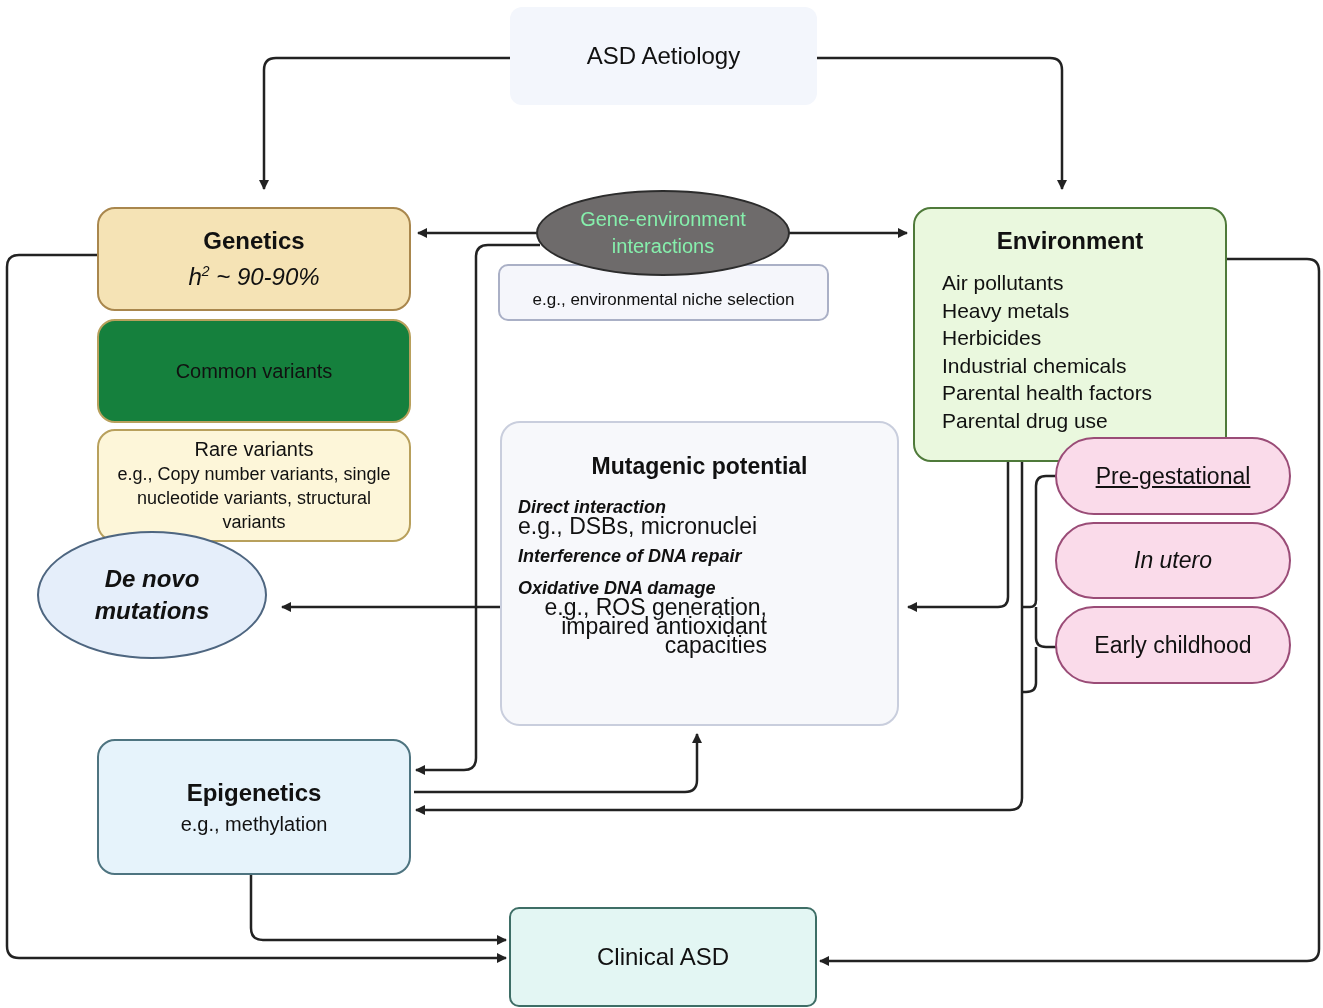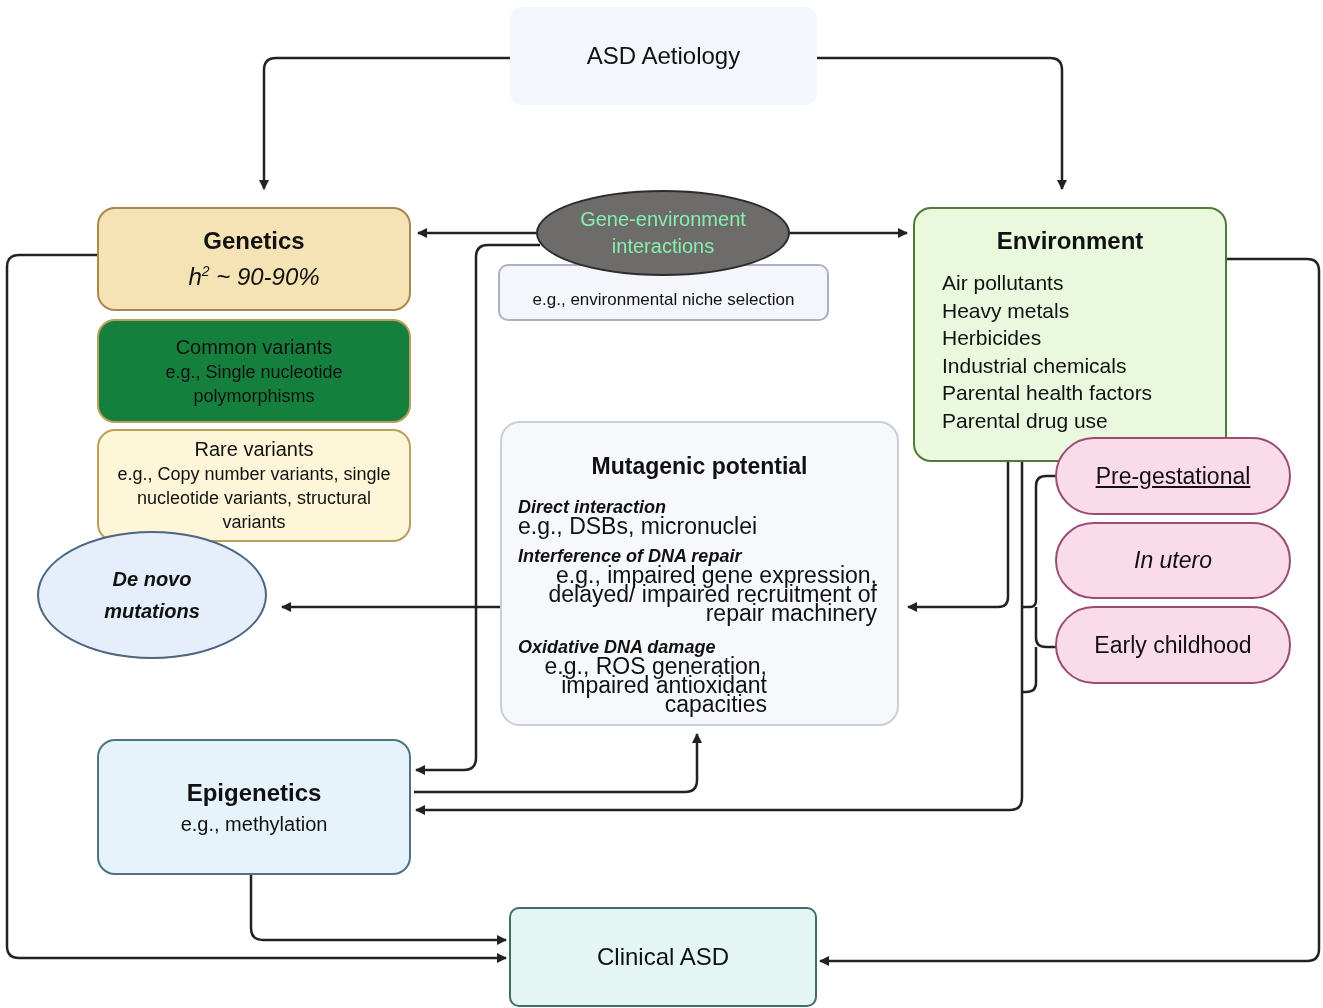--- a/index.html
+++ b/index.html
@@ -13,21 +13,21 @@
     #asd-aetiology .t { font-size: 24px; }
     #genetics { left: 97px; top: 207px; width: 314px; height: 104px; background: #f5e3b5; border-color: #a9874d; }
     #genetics .t { font-size: 24px; font-weight: bold; margin-bottom: 8px; }
     #genetics .h { font-size: 24px; font-style: italic; }
     #genetics sup { font-size: 14px; }
     #common { left: 97px; top: 319px; width: 314px; height: 104px; background: #15803d; border-color: #b8a05c; }
     #rare { left: 97px; top: 429px; width: 314px; height: 113px; background: #fdf6d9; border-color: #b8a05c; }
     .sub-t { font-size: 20px; line-height: 25px; }
     .sub-d { font-size: 18px; line-height: 24px; padding: 0 12px; }
     #denovo { left: 37px; top: 531px; width: 230px; height: 128px; border-radius: 50%; background: #e5eefa; border: 2.5px solid #4e6680; }
-    #denovo .t { font-size: 20px; font-weight: bold; font-style: italic; line-height: 32px; }
+    #denovo .t { font-size: 24px; font-weight: bold; font-style: italic; line-height: 32px; }
     #gxe { left: 536px; top: 190px; width: 254px; height: 86px; border-radius: 50%; background: #6e6b6b; border: 2.5px solid #2c2c2c; color: #86efac; }
     #gxe .t { font-size: 20px; line-height: 27px; }
     #gxe-example { left: 498px; top: 264px; width: 331px; height: 57px; background: #f5f6fb; border: 2.5px solid #aab0c6; border-radius: 10px; }
     #gxe-example .t { font-size: 17px; }
     #environment { left: 913px; top: 207px; width: 314px; height: 255px; background: #eaf8de; border-color: #4f7a3a; justify-content: flex-start; align-items: flex-start; padding: 18px 0 0 27px; }
     #environment .t { font-size: 24px; font-weight: bold; align-self: center; margin-left: -27px; margin-bottom: 14px; }
     #environment .li { font-size: 21px; line-height: 27.6px; text-align: left; }
     .pill { border-radius: 40px; background: #fadbea; border: 2.5px solid #9a4c77; }
     .pill .t { font-size: 23px; }
     #pre { left: 1055px; top: 437px; width: 236px; height: 78px; text-decoration: underline; }
@@ -87,21 +87,20 @@
   <span class="t">ASD Aetiology</span>
 </div>
 
 <div id="genetics" class="node rounded">
   <span class="t">Genetics</span>
   <span class="h"><span>h</span><sup>2</sup><span> ~ 90-90%</span></span>
 </div>
 
 <div id="common" class="node rounded">
   <span class="sub-t">Common variants</span>
-  <span class="sub-d" style="padding:0 55px">e.g., Single nucleotide polymorphisms</span>
 </div>
 
 <div id="rare" class="node rounded">
   <span class="sub-t">Rare variants</span>
   <span class="sub-d">e.g., Copy number variants, single nucleotide variants, structural variants</span>
 </div>
 
 <div id="denovo" class="node">
   <span class="t">De novo</span>
   <span class="t">mutations</span>
@@ -134,21 +133,20 @@
 </div>
 <div id="early" class="node pill">
   <span class="t">Early childhood</span>
 </div>
 
 <div id="mutagenic" class="node">
   <span class="t">Mutagenic potential</span>
   <span class="mh">Direct interaction</span>
   <span class="md">e.g., DSBs, micronuclei</span>
   <span class="mh">Interference of DNA repair</span>
-  <span class="md" style="padding-right:20px">e.g., impaired gene expression, delayed/ impaired recruitment of repair machinery</span>
   <span class="gap"></span>
   <span class="mh">Oxidative DNA damage</span>
   <span class="md" style="padding-right:130px">e.g., ROS generation, impaired antioxidant capacities</span>
 </div>
 
 <div id="epigenetics" class="node rounded">
   <span class="t">Epigenetics</span>
   <span class="d">e.g., methylation</span>
 </div>
 

